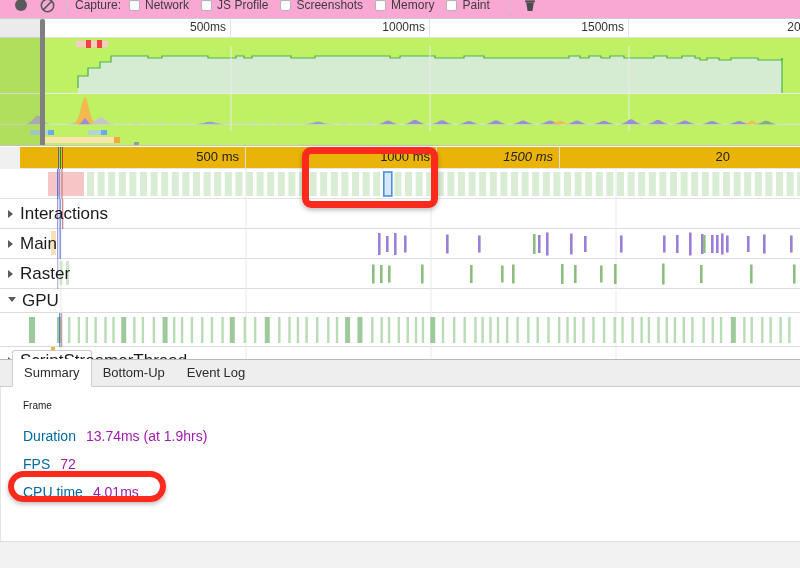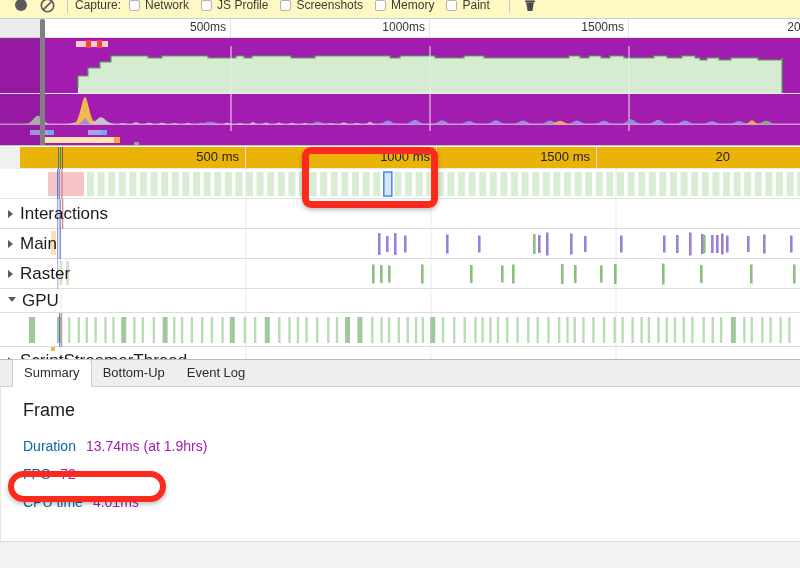--- a/index.html
+++ b/index.html
@@ -9,21 +9,21 @@
     overflow: hidden;
     background: #ffffff;
     font-family: "Liberation Sans", sans-serif;
     -webkit-font-smoothing: antialiased;
   }
   #app { position: relative; width: 800px; height: 568px; }
 
   
   #toolbar {
     position: absolute; left: 0; top: 0; width: 800px; height: 19px;
-    background: #fef9c3;
+    background: #f9a8d4;
     border-bottom: 1px solid #cdcdcd;
     overflow: hidden;
   }
   .tb-inner {
     position: absolute; left: 0; top: -9px; height: 28px;
     display: flex; align-items: center; gap: 0;
     padding-left: 8px; white-space: nowrap;
   }
   .tb-icon { width: 26px; height: 26px; display: inline-flex; align-items: center; justify-content: center; }
   .tb-sep { width: 1px; height: 16px; background: #c7c7c7; margin: 0 7px; }
@@ -31,21 +31,21 @@
   .cb-item { display: inline-flex; align-items: center; margin-right: 12px; }
   .cb-box {
     width: 11px; height: 11px; border: 1px solid #b4b4b4;
     border-radius: 2px; background: #fdfdfd; margin-right: 5px;
   }
   .cb-text { font-size: 12px; color: #3c3c3c; }
 
   
   #overview {
     position: absolute; left: 0; top: 19px; width: 800px; height: 127px;
-    background: #a21caf; overflow: hidden;
+    background: #bef264; overflow: hidden;
     border-bottom: 1px solid #c2c2c2;
   }
   #ov-ruler {
     position: absolute; left: 0; top: 0; width: 800px; height: 19px;
     background: #fff; border-bottom: 1px solid #e0e0e0;
   }
   .ov-tick {
     position: absolute; top: 0; height: 19px;
     border-right: 1px solid #e3e3e3;
     font-size: 12px; color: #333; text-align: right;
@@ -111,34 +111,34 @@
   #drawer {
     position: absolute; left: 0; top: 359px; width: 800px; height: 209px;
     background: #ffffff; border-top: 1px solid #b9b9b9;
   }
   #tabstrip {
     position: absolute; left: 0; top: 0; width: 800px; height: 27px;
     background: #eeeeee; border-bottom: 1px solid #cccccc;
     display: flex; align-items: flex-end; padding-left: 12px;
   }
   .tab {
-    font-size: 13px; color: #2b2b2b; padding: 5px 11px 6px 11px;
+    font-size: 13px; color: #2b2b2b; padding: 14px 11px 6px 11px;
     line-height: 15px; cursor: default;
   }
   .tab.active {
     background: #ffffff; border: 1px solid #cccccc;
     border-bottom: 1px solid #ffffff;
     border-radius: 3px 3px 0 0; margin-bottom: -1px;
   }
   #summary {
     position: absolute; left: 0; top: 27px; width: 800px; height: 155px;
     background: #fff; padding: 13px 0 0 22px;
     border-left: 1px solid #e6e6e6;
   }
-  .sum-title { font-size: 18px; color: #1a1a1a; margin-bottom: 17px; }
+  .sum-title { font-size: 10px; color: #1a1a1a; margin-bottom: 17px; }
   .sum-row { display: flex; align-items: baseline; margin-bottom: 12px; font-size: 14px; }
   .sum-key { color: #0369a1; min-width: 0; margin-right: 10px; }
   .sum-val { color: #a21caf; }
   #drawer-footer {
     position: absolute; left: 0; bottom: 0; width: 800px; height: 27px;
     background: #f2f2f2; border-top: 1px solid #dcdcdc;
   }
 
   
   .annot {
@@ -291,21 +291,21 @@
       </svg>
 
     <div class="dim-left"></div>
     <div class="ov-handle" style="left:40px"></div>
   </div>
 
   <div id="flame">
     <div id="main-ruler">
         <div class="mr-tick" style="left: 61px; width: 185px;">500 ms</div>
         <div class="mr-tick" style="left: 252px; width: 185px;">1000 ms</div>
-        <div class="mr-tick" style="left: 446px; width: 151px;">1500 ms</div>
+        <div class="mr-tick" style="left: 409px; width: 151px; font-style: italic;">1500 ms</div>
         <div class="mr-tick" style="left: 616px; width: 120px; border-right: none;">20</div>
         <div style="position: absolute; left: 0px; top: 0px; width: 20px; height: 22px; background: rgb(240, 240, 240);"></div>
         <div style="position: absolute; left: 58px; top: 0px; width: 1px; height: 22px; background: rgb(58, 111, 216); z-index: 3;"></div>
         <div style="position: absolute; left: 60px; top: 0px; width: 1px; height: 22px; background: rgb(23, 163, 23); z-index: 3;"></div>
         <div style="position: absolute; left: 62px; top: 0px; width: 1px; height: 22px; background: rgb(194, 59, 59); z-index: 3;"></div>
       </div>
 
     <div id="frames-track">
       <svg width="800" height="30" viewBox="0 0 800 30" preserveAspectRatio="none">
           <rect x="48" y="3" width="36" height="24" fill="#f7c5c5"></rect>

